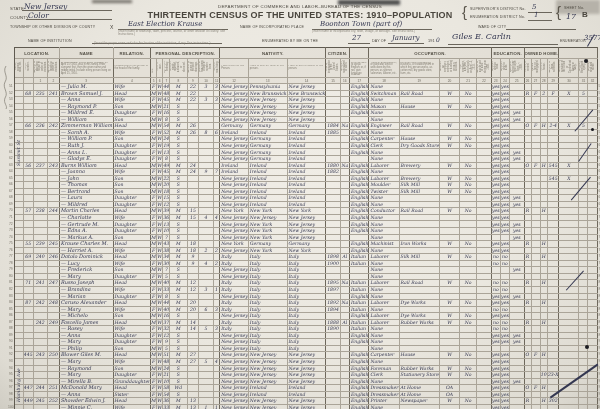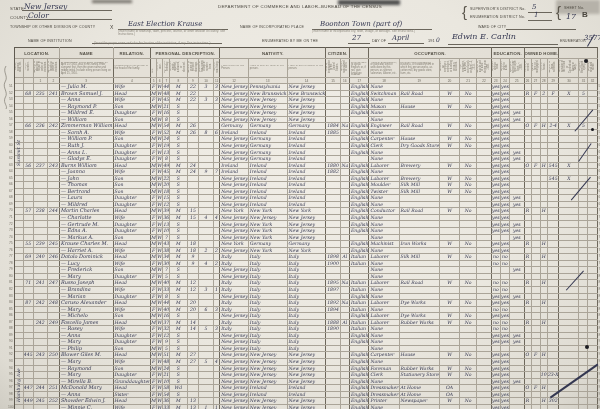--- a/index.html
+++ b/index.html
@@ -72,52 +72,53 @@
     <span class="printed abs" style="left:110px;top:24px;font-size:5px;">X</span>
     <div class="abs hw" style="left:128px;top:20px;font-size:7px;">East Election Krause</div>
     <span class="abs blank" style="left:118px;top:24px;width:110px;"></span>
     <div class="abs micro" style="left:118px;top:30px;width:115px;white-space:normal;line-height:2.9px;">(Insert name of township, town, precinct, district, or other division of county. See instructions.)</div>
 
     <div class="abs tiny printed" style="left:28px;top:39px;font-size:3.6px;">NAME OF INSTITUTION</div>
     <span class="abs blank" style="left:92px;top:38px;width:130px;"></span>
     <div class="abs micro" style="left:94px;top:41px;width:130px;">(Insert the proper name and also the location of the institution, if any. See instructions.)</div>
 
     <div class="abs printed" style="left:150px;top:4px;width:300px;text-align:center;font-size:4.4px;letter-spacing:.3px;">DEPARTMENT OF COMMERCE AND LABOR–BUREAU OF THE CENSUS</div>
+    <div class="abs printed" style="left:120px;top:10px;width:360px;text-align:center;font-size:9px;font-weight:bold;letter-spacing:.2px;">THIRTEENTH CENSUS OF THE UNITED STATES: 1910–POPULATION</div>
 
     <div class="abs tiny printed" style="left:240px;top:25px;font-size:3.6px;">NAME OF INCORPORATED PLACE</div>
     <div class="abs hw" style="left:320px;top:20px;font-size:7px;text-align:center;">Boonton Town (part of)</div>
     <span class="abs blank" style="left:312px;top:24px;width:120px;"></span>
     <div class="abs micro" style="left:312px;top:30px;width:120px;white-space:normal;line-height:2.9px;">(Insert name of incorporated city, town, village, or borough. See instructions.)</div>
 
     <div class="abs tiny printed" style="left:262px;top:39px;font-size:3.6px;">ENUMERATED BY ME ON THE</div>
     <div class="abs hw" style="left:352px;top:34px;font-size:7px;">27</div>
     <span class="abs blank" style="left:348px;top:38px;width:22px;"></span>
     <div class="abs tiny printed" style="left:372px;top:39px;font-size:3.6px;">DAY OF</div>
-    <div class="abs hw" style="left:392px;top:34px;font-size:7px;">April</div>
+    <div class="abs hw" style="left:392px;top:34px;font-size:7px;">January</div>
     <span class="abs blank" style="left:388px;top:38px;width:36px;"></span>
     <div class="abs tiny printed" style="left:428px;top:39px;font-size:3.8px;">191</div>
     <div class="abs hw" style="left:436px;top:36px;font-size:6px;">0</div>
 
     <span class="abs brace" style="left:462px;top:3px;">{</span>
     <div class="abs tiny printed" style="left:470px;top:7px;font-size:3.6px;">SUPERVISOR'S DISTRICT No.</div>
     <div class="abs hw" style="left:532px;top:3px;font-size:7px;">5</div>
     <span class="abs blank" style="left:528px;top:7px;width:24px;"></span>
     <div class="abs tiny printed" style="left:470px;top:15px;font-size:3.6px;">ENUMERATION DISTRICT No.</div>
     <div class="abs hw" style="left:534px;top:11px;font-size:7px;">1</div>
     <span class="abs blank" style="left:528px;top:15px;width:24px;"></span>
 
     <span class="abs brace" style="left:556px;top:3px;">{</span>
     <div class="abs tiny printed" style="left:564px;top:6px;font-size:3.6px;">SHEET No.</div>
     <div class="abs hw" style="left:566px;top:12px;font-size:8px;">17</div>
     <div class="abs printed" style="left:582px;top:10px;font-size:8px;font-weight:bold;">B</div>
 
     <div class="abs tiny printed" style="left:478px;top:25px;font-size:3.6px;">WARD OF CITY</div>
     <span class="abs blank" style="left:506px;top:24px;width:70px;"></span>
 
-    <div class="abs hw" style="left:452px;top:32px;font-size:8px;">Edwin E. Carlin</div>
+    <div class="abs hw" style="left:452px;top:32px;font-size:8px;">Giles E. Carlin</div>
     <span class="abs blank" style="left:448px;top:39px;width:110px;"></span>
     <div class="abs tiny printed" style="left:560px;top:39px;font-size:3.4px;">ENUMERATOR</div>
     <div class="abs hw" style="left:584px;top:34px;font-size:7px;">3577</div>
   </div>
 
   <table id="grid">
     <colgroup id="cols">
         <col style="width: 9px;">
         <col style="width: 8px;">
         <col style="width: 9px;">

